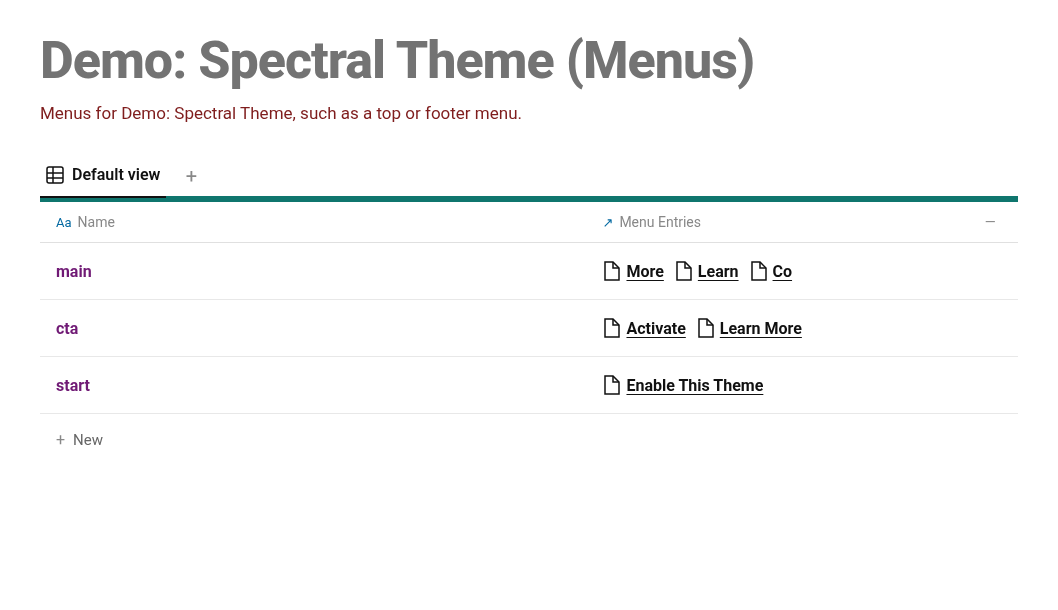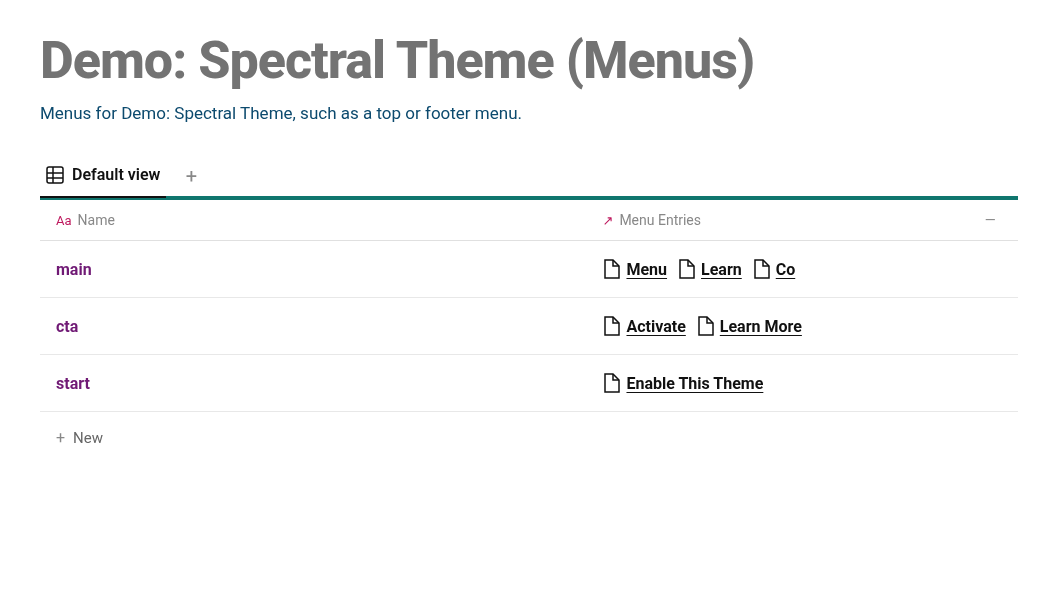--- a/index.html
+++ b/index.html
@@ -21,29 +21,29 @@
       font-size: 52px;
       font-weight: 800;
       line-height: 1.1;
       color: #737373;
       margin-bottom: 14px;
       letter-spacing: -1px;
     }
 
     .page-subtitle {
       font-size: 17px;
-      color: #0c4a6e;
+      color: #7f1d1d;
       margin-bottom: 32px;
     }
 
     .tabs-bar {
       display: flex;
       align-items: center;
       gap: 8px;
-      border-bottom: 4px solid #0f766e;
+      border-bottom: 6px solid #0f766e;
       margin-bottom: 0;
       padding-bottom: 0;
     }
 
     .tab-item {
       display: flex;
       align-items: center;
       gap: 8px;
       padding: 10px 6px 12px 6px;
       font-size: 16px;
@@ -101,21 +101,21 @@
     }
 
     .th-inner {
       display: flex;
       align-items: center;
       gap: 6px;
     }
 
     .th-icon {
       font-size: 13px;
-      color: #be185d;
+      color: #0369a1;
     }
 
     .data-table tbody tr {
       border-bottom: 1px solid #e8e8e8;
     }
 
     .data-table tbody tr:last-child {
       border-bottom: 1px solid #e8e8e8;
     }
 
@@ -228,21 +228,21 @@
         <td><span class="cell-name">main</span></td>
         <td>
           <div class="menu-entries-cell">
             <div class="menu-entry-item">
         <span class="doc-icon">
           <svg viewBox="0 0 18 20" fill="none" xmlns="http://www.w3.org/2000/svg">
             <path d="M3 1H11L17 7V19H3V1Z" stroke="#111" stroke-width="1.5" fill="none"></path>
             <path d="M11 1V7H17" stroke="#111" stroke-width="1.5"></path>
           </svg>
         </span>
-        <span>Menu</span>
+        <span>More</span>
       </div>
             <div class="menu-entry-item">
         <span class="doc-icon">
           <svg viewBox="0 0 18 20" fill="none" xmlns="http://www.w3.org/2000/svg">
             <path d="M3 1H11L17 7V19H3V1Z" stroke="#111" stroke-width="1.5" fill="none"></path>
             <path d="M11 1V7H17" stroke="#111" stroke-width="1.5"></path>
           </svg>
         </span>
         <span>Learn</span>
       </div>

